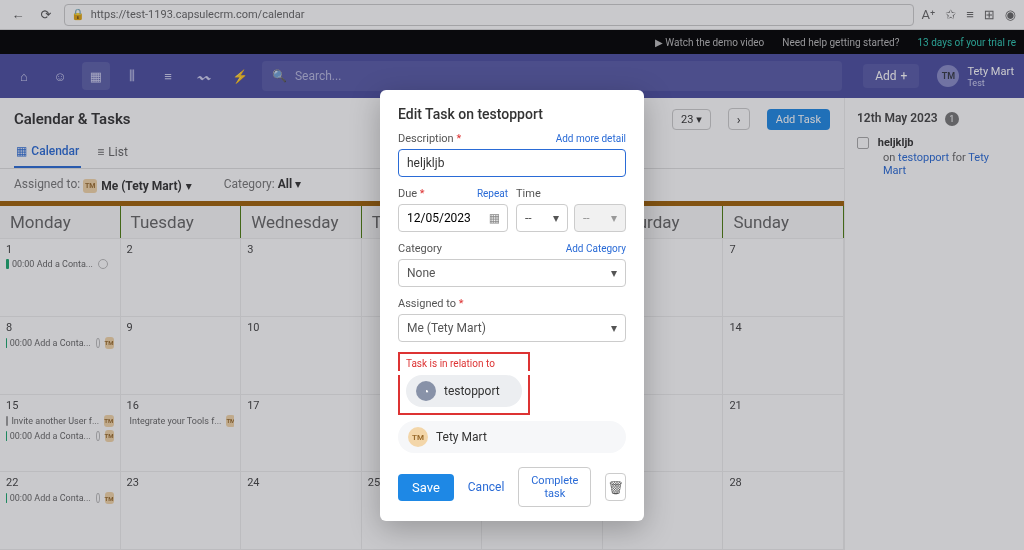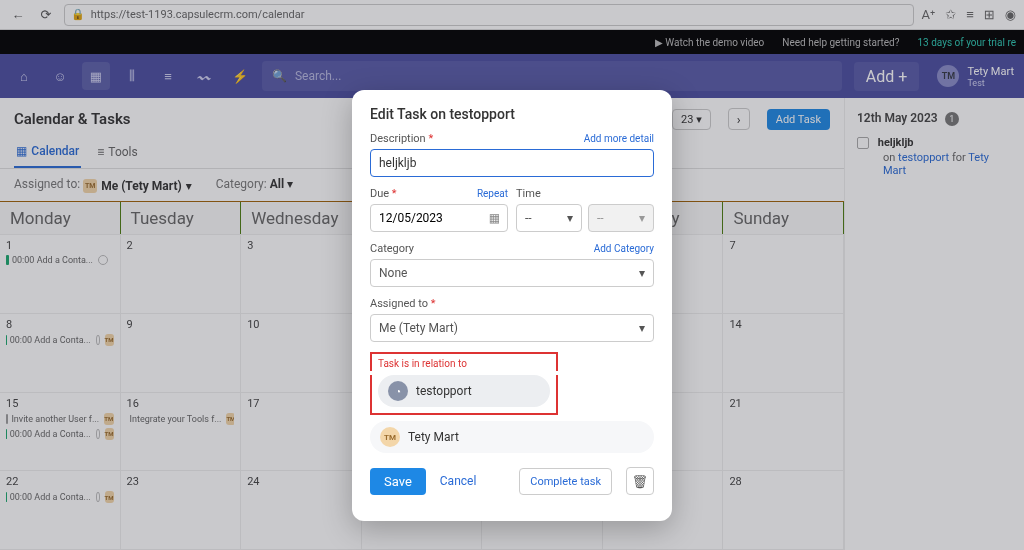--- a/index.html
+++ b/index.html
@@ -7,31 +7,31 @@
 .browser-bar{height:30px;display:flex;align-items:center;padding:0 8px;gap:8px;border-bottom:1px solid #ddd;background:#fff}
 .browser-bar .nav-btn{width:20px;height:20px;display:flex;align-items:center;justify-content:center;color:#555;cursor:pointer}
 .url-bar{flex:1;height:22px;border:1px solid #ccc;border-radius:4px;display:flex;align-items:center;padding:0 6px;font-size:11px;color:#666;gap:6px}
 .browser-icons{display:flex;gap:10px;color:#666}
 .promo-bar{height:24px;background:#000;color:#bbb;font-size:10px;display:flex;align-items:center;justify-content:flex-end;padding:0 8px;gap:18px}
 .promo-bar .teal{color:#2cc7b2}
 .main-nav{height:44px;background:#4b4ea1;display:flex;align-items:center;padding:0 10px;gap:8px}
 .nav-icon{width:28px;height:28px;display:flex;align-items:center;justify-content:center;color:#cfd0f0;border-radius:4px}
 .nav-icon.active{background:rgba(255,255,255,.1)}
 .search-box{flex:1;max-width:580px;height:30px;background:rgba(255,255,255,.08);border-radius:4px;display:flex;align-items:center;padding:0 10px;color:#b7b9e0;font-size:12px;gap:8px}
-.add-btn{background:rgba(255,255,255,.08);color:#fff;padding:5px 12px;border-radius:4px;font-size:16px;margin-left:auto;display:flex;align-items:center;gap:4px}
+.add-btn{background:rgba(255,255,255,.08);color:#fff;padding:5px 12px;border-radius:4px;font-size:12px;margin-left:auto;display:flex;align-items:center;gap:4px}
 .user-chip{display:flex;align-items:center;gap:8px;color:#fff;margin-left:10px}
 .avatar{width:22px;height:22px;border-radius:50%;background:#8a8dc9;color:#333742;font-size:9px;display:flex;align-items:center;justify-content:center;font-weight:600}
 .page{display:flex;height:452px}
 .content{flex:1;display:flex;flex-direction:column}
 .page-header{padding:10px 14px 0;display:flex;align-items:center}
 .page-title{font-size:15px;font-weight:600}
 .tabs{display:flex;gap:14px;padding:8px 14px 0;border-bottom:1px solid #e0e0e0;font-size:12px}
 .tab{display:flex;align-items:center;gap:4px;padding:6px 2px 8px;color:#666}
 .tab.active{color:#2a6bd6;border-bottom:2px solid #2a6bd6;font-weight:500}
-.filters{padding:8px 14px;display:flex;gap:24px;font-size:12px;border-bottom:1px solid #a16207}
+.filters{padding:8px 14px;display:flex;gap:32px;font-size:12px;border-bottom:5px solid #a16207}
 .filters .lbl{color:#777}
 .chip{display:inline-flex;align-items:center;gap:4px}
 .mini-avatar{width:14px;height:14px;border-radius:3px;background:#f3d6a9;font-size:7px;display:inline-flex;align-items:center;justify-content:center;color:#9a6c2e;font-weight:700}
 .toolbar-right{margin-left:auto;display:flex;align-items:center;gap:17px}
 .date-range{border:1px solid #ccc;border-radius:4px;padding:3px 8px;font-size:11px;background:#fff}
 .nav-arrow{border:1px solid #ccc;background:#fff;width:22px;height:22px;border-radius:4px;display:flex;align-items:center;justify-content:center}
 .add-task-btn{background:#1e88e5;color:#fff;padding:4px 9px;border-radius:4px;font-size:11px}
 .calendar{flex:1;display:flex;flex-direction:column;overflow:hidden}
 .cal-head{display:grid;grid-template-columns:repeat(7,1fr);background:#fafafa;border-bottom:1px solid #eee}
 .cal-head div{padding:6px 10px;font-size:17px;color:#666;border-right:1px solid #4d7c0f}
@@ -43,21 +43,21 @@
 .event.grey::before{content:"";width:3px;height:10px;background:#9e9e9e;border-radius:1px;display:inline-block}
 .tm-badge{width:12px;height:12px;border-radius:3px;background:#f3d6a9;font-size:6px;display:inline-flex;align-items:center;justify-content:center;color:#9a6c2e;font-weight:700;margin-left:2px}
 .circle{width:10px;height:10px;border:1px solid #bbb;border-radius:50%;display:inline-block;margin-left:2px}
 .sidebar{width:180px;border-left:1px solid #eee;padding:12px}
 .sb-title{font-size:12px;font-weight:600;color:#444}
 .sb-badge{display:inline-flex;width:14px;height:14px;background:#777;border-radius:50%;color:#fff;font-size:9px;align-items:center;justify-content:center;margin-left:4px}
 .sb-task{margin-top:10px;font-size:11px}
 .sb-task .chk{width:12px;height:12px;border:1px solid #aaa;border-radius:2px;display:inline-block;vertical-align:middle;margin-right:6px}
 .sb-task a{color:#2a6bd6;text-decoration:none}
 .overlay{position:absolute;inset:0;background:rgba(40,40,50,.25);display:flex;align-items:flex-start;justify-content:center;padding-top:90px}
-.modal{width:320px;background:#fff;border-radius:12px;box-shadow:0 8px 30px rgba(0,0,0,.25);padding:16px 18px 26px;position:relative}
+.modal{width:264px;background:#fff;border-radius:6px;box-shadow:0 8px 30px rgba(0,0,0,.25);padding:16px 18px 14px;position:relative}
 .modal h3{font-size:14px;font-weight:500;margin-bottom:10px}
 .field-row{margin-bottom:10px}
 .field-label{font-size:11px;color:#555;display:flex;justify-content:space-between;align-items:center;margin-bottom:4px}
 .req{color:#d33}
 .link{color:#2a6bd6;font-size:10px;cursor:pointer}
 .inp{width:100%;border:1px solid #2a6bd6;border-radius:4px;padding:6px 8px;font-size:12px;outline:none}
 .inp.plain{border-color:#ccc}
 .inp-wrap{position:relative}
 .cal-icon{position:absolute;right:8px;top:7px;color:#888;font-size:12px}
 .row2{display:flex;gap:8px}
@@ -136,21 +136,21 @@
         <div class="add-task-btn">Add Task</div>
       </div>
     </div>
     <div class="tabs">
       <div class="tab active">
           <span>▦</span>
           <span>Calendar</span>
         </div>
       <div class="tab">
           <span>≡</span>
-          <span>Tools</span>
+          <span>List</span>
         </div>
     </div>
     <div class="filters">
       <div>
         <span class="lbl">Assigned to:</span>
         <span class="chip">
             <span class="mini-avatar">TM</span> 
             <b>Me (Tety Mart)</b> 
             <span>▾</span>
           </span>

